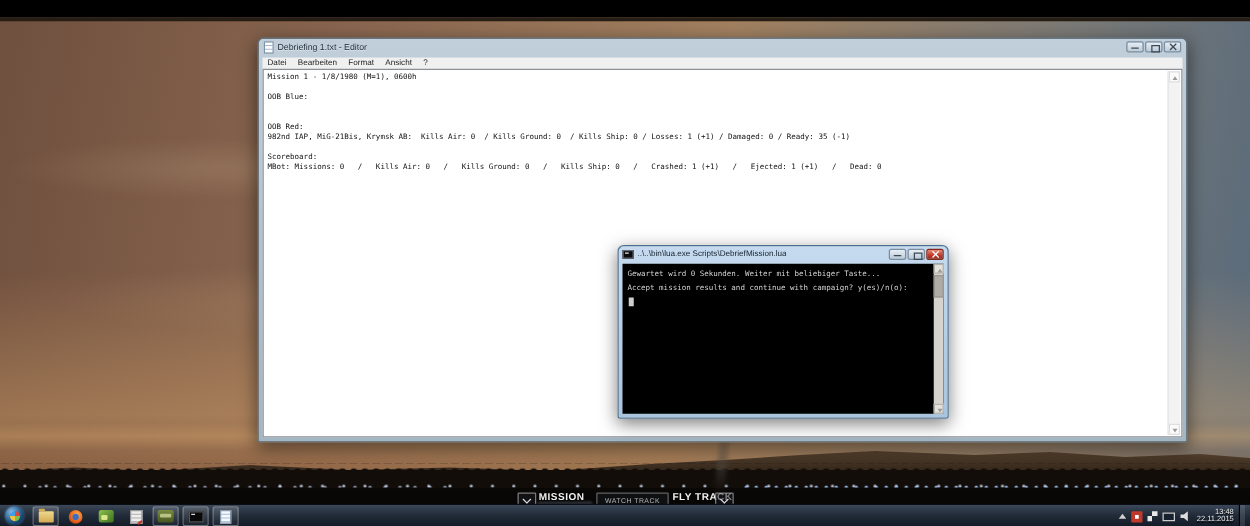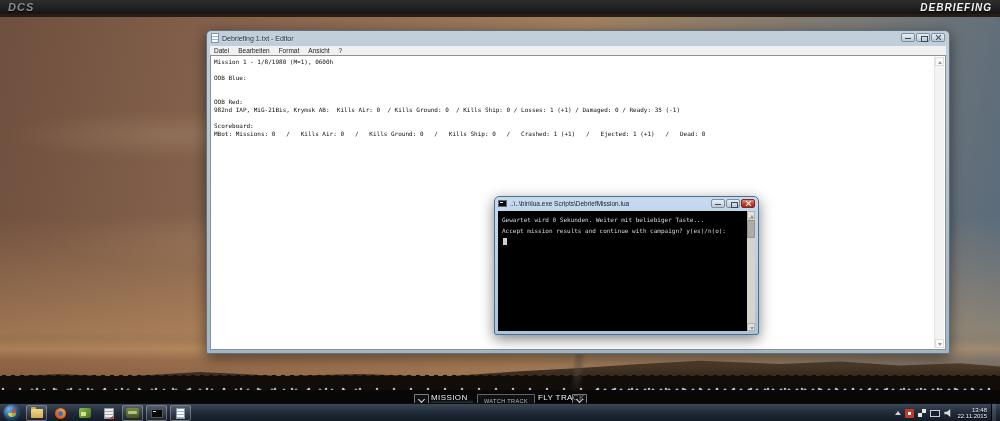--- a/index.html
+++ b/index.html
@@ -101,21 +101,21 @@
   .console-scroll{position:absolute;top:0;bottom:0;right:0;width:8px;background:#d6d3cd;}
   .console-scroll .sb-btn{width:8px;height:8px;background:#e4e1db;border:1px solid #b5b2ac;}
   .console-thumb{position:absolute;left:0;top:9px;width:8px;height:18px;background:#aeaba5;border:1px solid #98958f;box-sizing:border-box;}
 
   
   .bottom-bar{position:absolute;left:0;top:390px;width:1000px;height:14px;z-index:12;}
   .chev-btn{position:absolute;width:13px;height:11px;border:1px solid rgba(255,255,255,.45);
     background:rgba(25,28,34,.55);border-radius:1px;}
   .chev-btn::after{content:"";display:block;width:4px;height:4px;margin:2px auto 0;
     border-right:1px solid #ddd;border-bottom:1px solid #ddd;transform:rotate(45deg);}
-  .bb-label{position:absolute;font-size:8px;font-weight:normal;color:#f0f0f0;
+  .bb-label{position:absolute;font-size:8px;font-weight:bold;color:#f0f0f0;
     letter-spacing:.4px;text-shadow:0 1px 2px #000;}
   .watch-track-btn{position:absolute;left:477px;top:4px;width:56px;height:11px;
     border:1px solid rgba(255,255,255,.35);background:rgba(25,28,34,.45);border-radius:1px;
     display:flex;align-items:center;justify-content:center;}
   .watch-track-btn span{font-size:5.5px;color:#b9b9b9;letter-spacing:.4px;}
   .mission-remnant{position:absolute;left:430px;top:11px;width:44px;height:8px;
     background:rgba(150,170,190,.25);border-radius:2px;filter:blur(1px);}
 
   
   .taskbar{position:absolute;left:0;top:403px;width:1000px;height:18px;z-index:20;
@@ -171,24 +171,20 @@
   <div class="haze"></div>
   <div class="mountains"></div>
   <div class="tree-bumps"></div>
   <div class="treeline"></div>
   <div class="lights-row"></div>
   <div class="lights-left"></div>
   <div class="lights-right"></div>
   <div class="ground"></div>
   <div class="smoke"></div>
 
-  <div class="top-header">
-    <span class="dcs-logo">DCS</span>
-    <span class="screen-title">DEBRIEFING</span>
-  </div>
   <div class="header-line"></div>
 
   <div class="win editor-window">
     <div class="editor-titlebar">
       <span class="notepad-sm-icon"></span>
       <span class="editor-title">Debriefing 1.txt - Editor</span>
       <span class="wc-group" style="right:4px;">
         <span class="wc">
             <span class="glyph-min"></span>
           </span>

